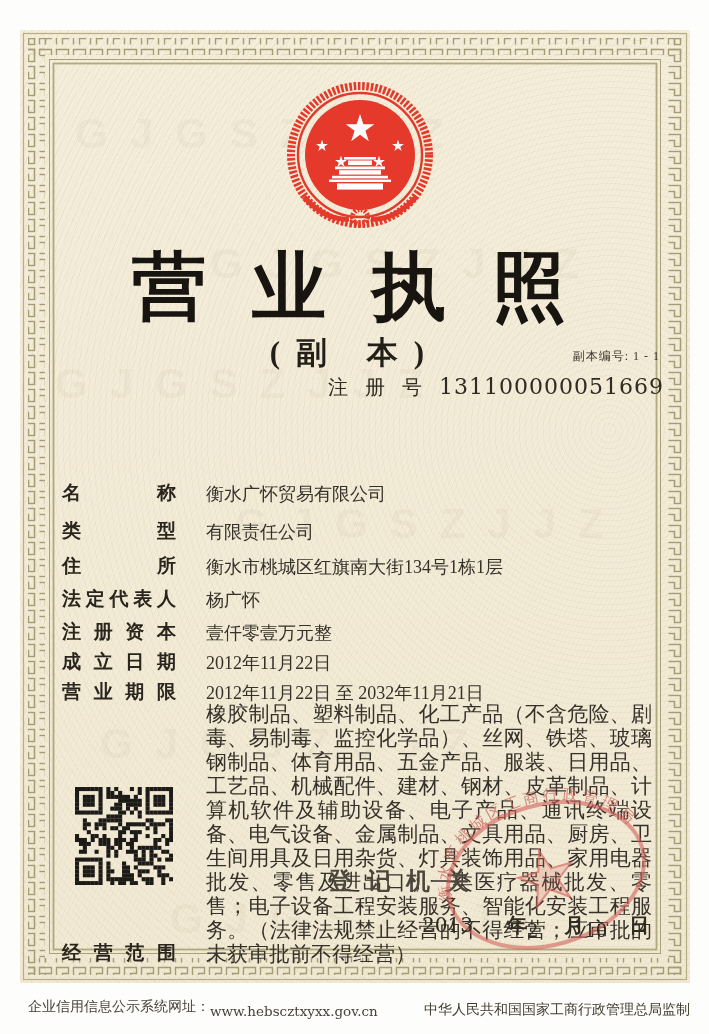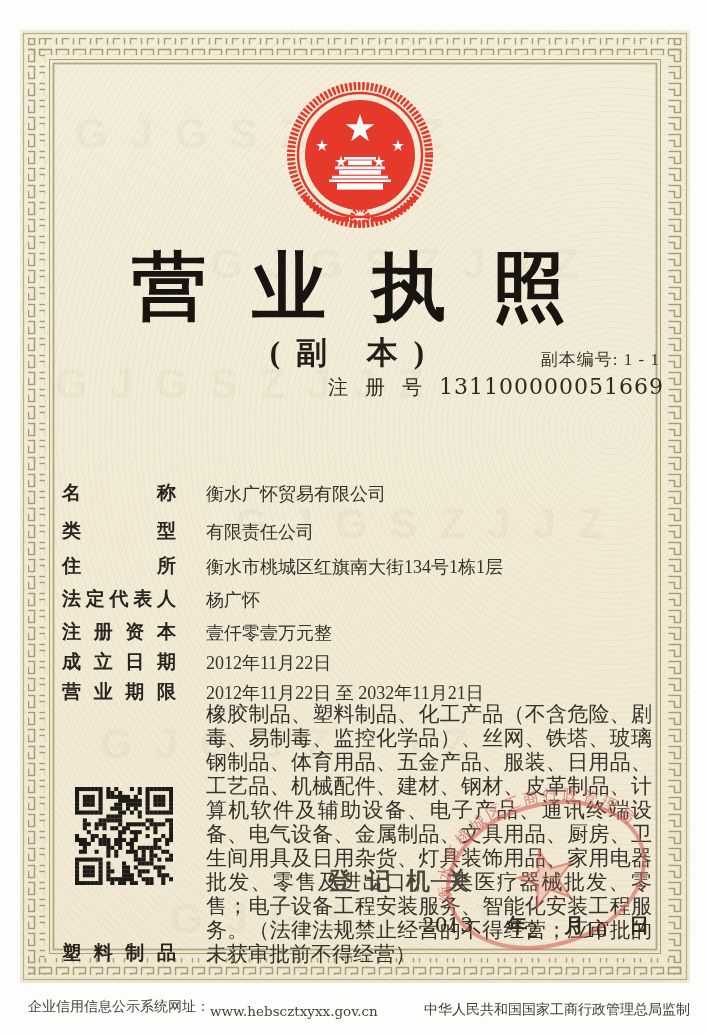--- a/index.html
+++ b/index.html
@@ -23,21 +23,21 @@
   .title{
     position:absolute;left:0;top:208px;width:100%;text-align:center;
     font-family:"Liberation Sans",sans-serif;font-weight:900;font-size:74px;
     letter-spacing:46px;padding-left:34px;box-sizing:border-box;color:#181410;
   }
   .subtitle{
     position:absolute;left:0;top:302px;width:100%;text-align:center;
     font-weight:700;font-size:31px;letter-spacing:16px;padding-left:0;
     box-sizing:border-box;color:#221e18;
   }
-  .copy-no{position:absolute;right:30px;top:318px;font-size:17px;color:#3a352c;letter-spacing:1px;}
+  .copy-no{position:absolute;right:30px;top:318px;font-size:12px;color:#3a352c;letter-spacing:1px;}
   .reg-row{position:absolute;right:26px;top:344px;display:flex;align-items:baseline;}
   .reg-label{font-size:20px;letter-spacing:17px;color:#2f2a22;}
   .reg-number{font-family:"DejaVu Serif",serif;font-size:22px;letter-spacing:1px;color:#2f2a22;}
   .row{position:absolute;left:42px;display:flex;align-items:flex-end;}
   .flabel{
     display:inline-block;width:114px;font-family:"Liberation Sans",sans-serif;
     font-weight:700;font-size:19px;color:#29251e;
     text-align:justify;text-align-last:justify;flex:none;
   }
   .fvalue{margin-left:30px;font-size:18px;color:#35302a;white-space:nowrap;}
@@ -146,21 +146,21 @@
   </div>
   <div class="row" style="top:619px;">
     <span class="flabel">成立日期</span>
     <span class="fvalue">2012年11月22日</span>
   </div>
   <div class="row" style="top:649px;">
     <span class="flabel">营业期限</span>
     <span class="fvalue">2012年11月22日 至 2032年11月21日</span>
   </div>
   <div class="row" style="top:672px;">
-    <span class="flabel">塑料制品</span>
+    <span class="flabel">经营范围</span>
     <span class="fvalue wrap">橡胶制品、塑料制品、化工产品（不含危险、剧毒、易制毒、监控化学品）、丝网、铁塔、玻璃钢制品、体育用品、五金产品、服装、日用品、工艺品、机械配件、建材、钢材、皮革制品、计算机软件及辅助设备、电子产品、通讯终端设备、电气设备、金属制品、文具用品、厨房、卫生间用具及日用杂货、灯具装饰用品、家用电器批发、零售及进出口；一类医疗器械批发、零售；电子设备工程安装服务、智能化安装工程服务。（法律法规禁止经营的不得经营；应审批的未获审批前不得经营）</span>
   </div>
 
   <svg id="qr" class="qr" width="98" height="98" viewBox="0 0 25 25">
       <rect x="0" y="0" width="1.04" height="1.04" fill="#1c1a17"></rect>
       <rect x="0" y="1" width="1.04" height="1.04" fill="#1c1a17"></rect>
       <rect x="0" y="2" width="1.04" height="1.04" fill="#1c1a17"></rect>
       <rect x="0" y="3" width="1.04" height="1.04" fill="#1c1a17"></rect>
       <rect x="0" y="4" width="1.04" height="1.04" fill="#1c1a17"></rect>
       <rect x="0" y="5" width="1.04" height="1.04" fill="#1c1a17"></rect>

